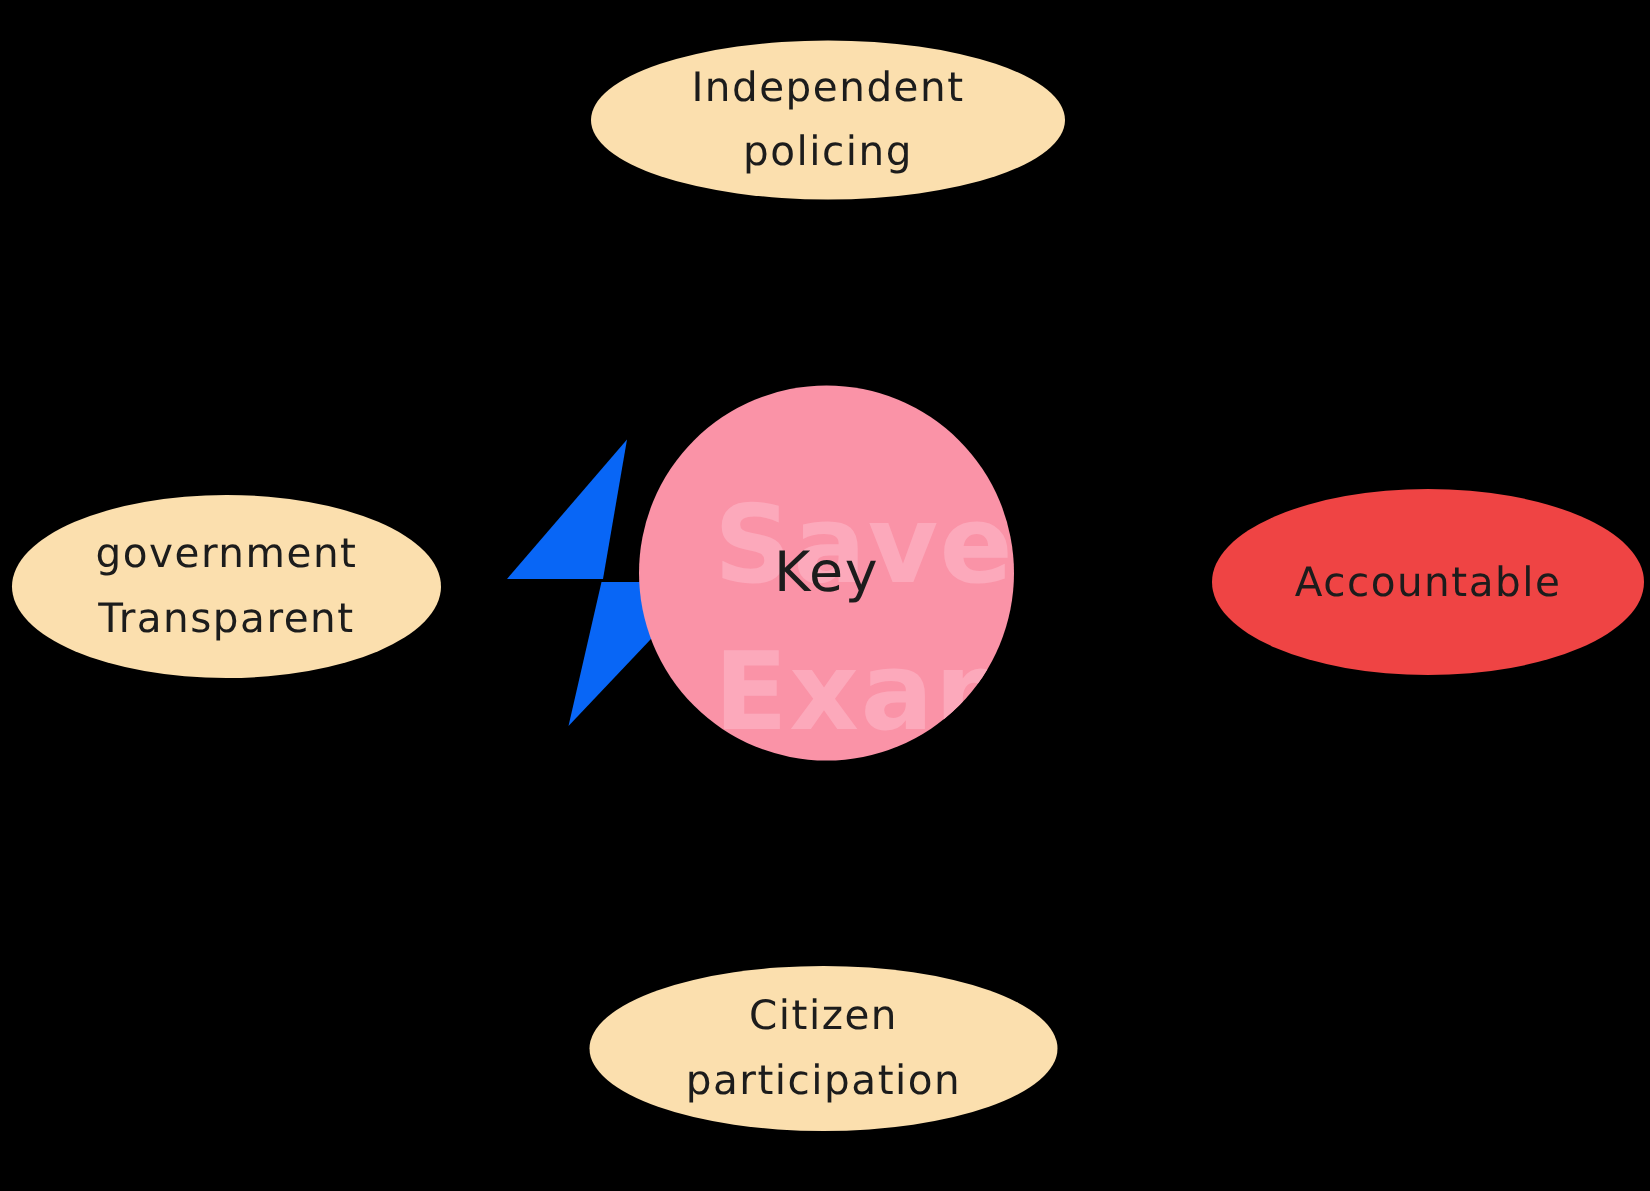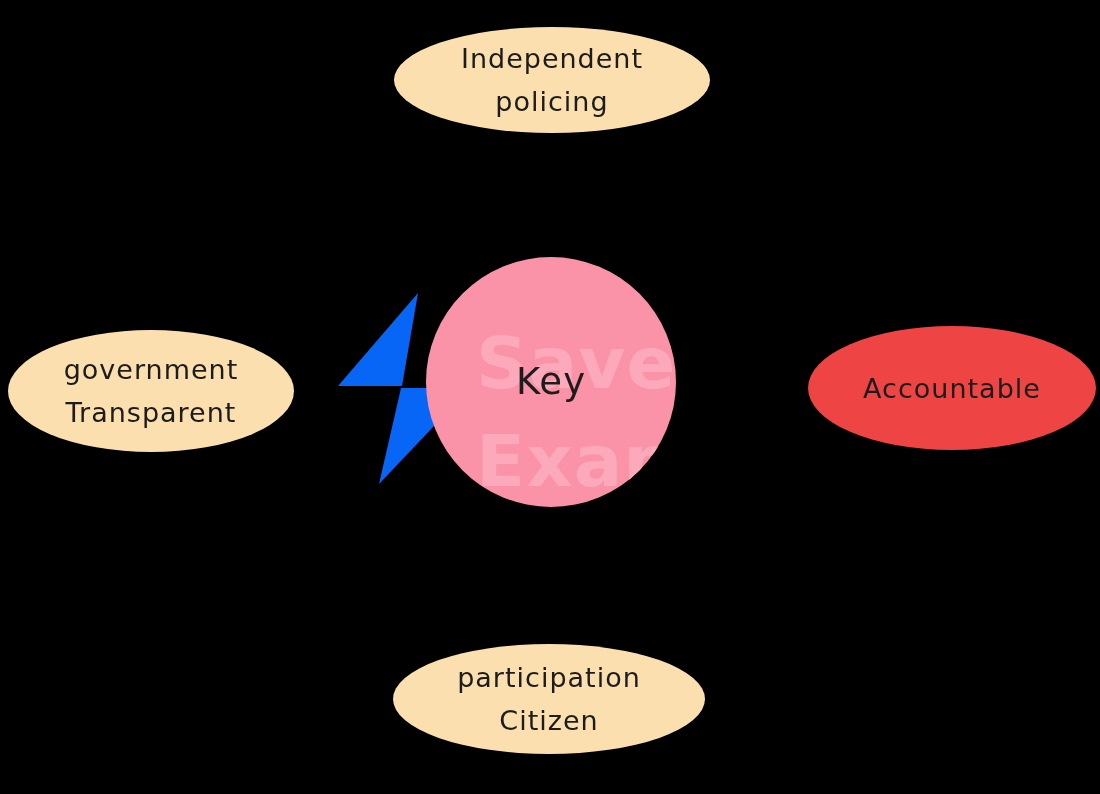--- a/index.html
+++ b/index.html
@@ -113,17 +113,17 @@
   <div class="ellipse-node node-left" style="background: rgb(251, 223, 174);">
     <div class="line">government</div>
     <div class="line">Transparent</div>
   </div>
 
   <div class="ellipse-node node-right" style="background: #ef4444;">
     <div class="line">Accountable</div>
   </div>
 
   <div class="ellipse-node node-bottom" style="background: rgb(251, 223, 174);">
+    <div class="line">Citizen</div>
     <div class="line">participation</div>
-    <div class="line">Citizen</div>
   </div>
 
 </div>
 
 </body></html>

